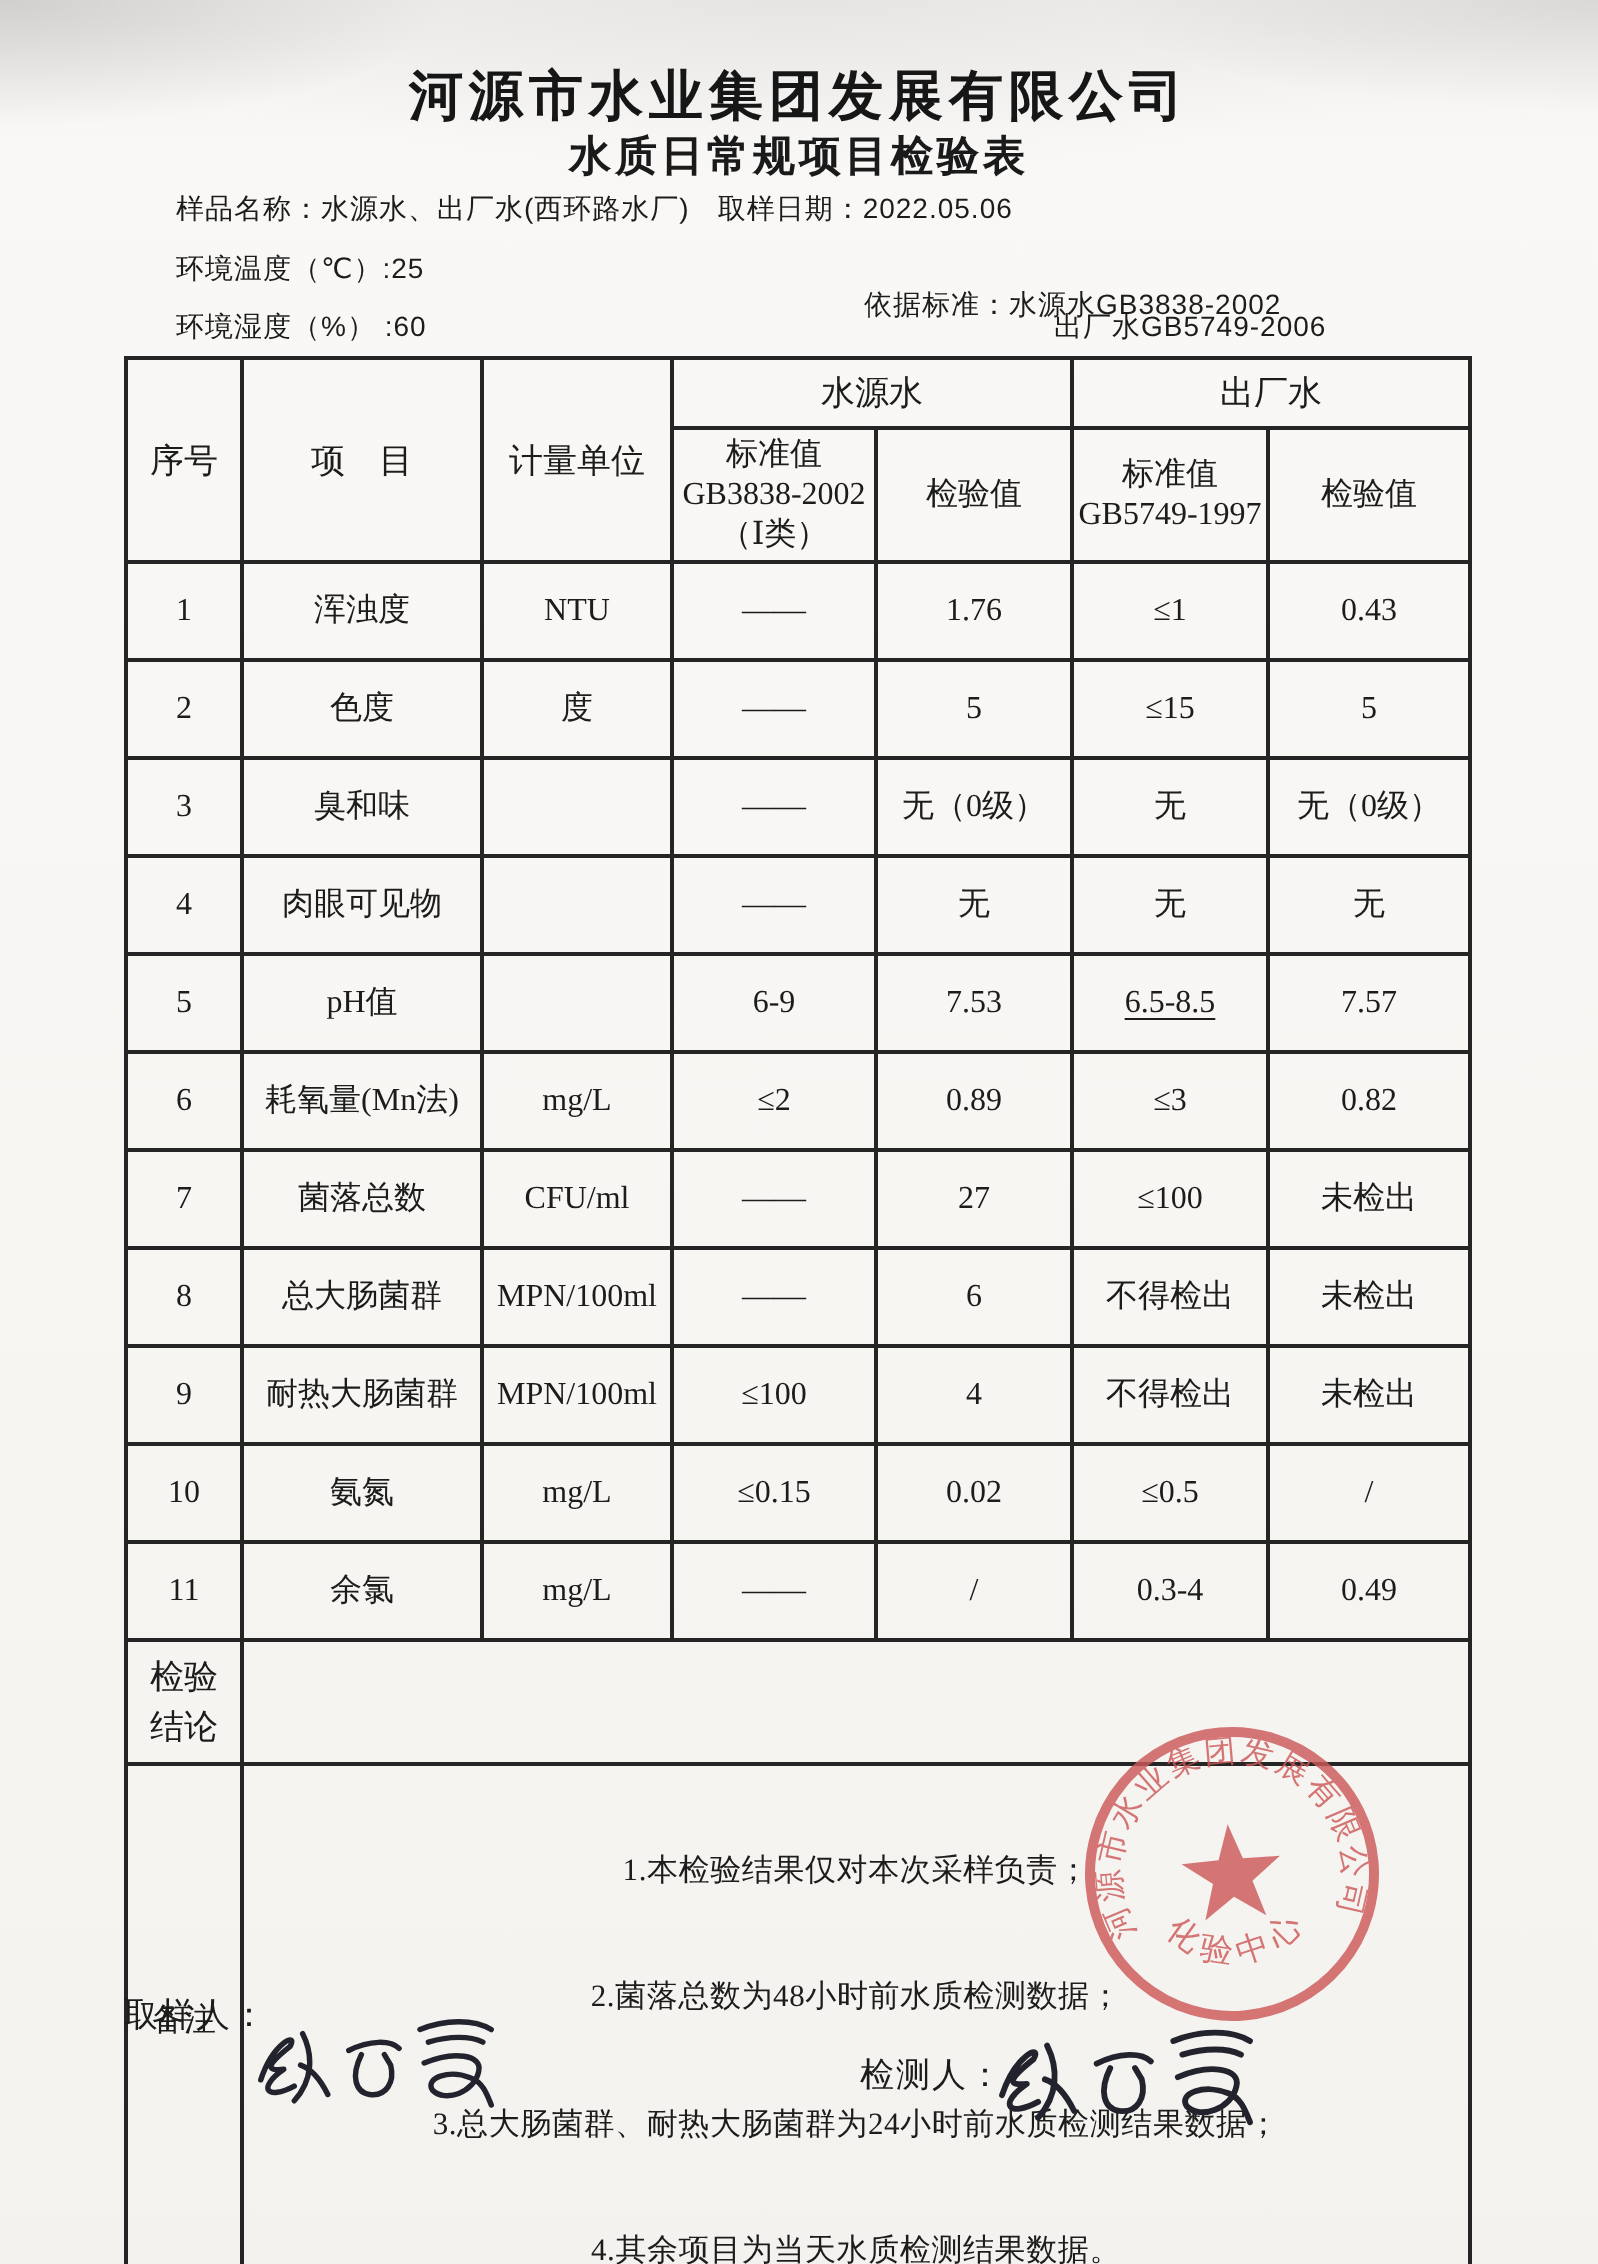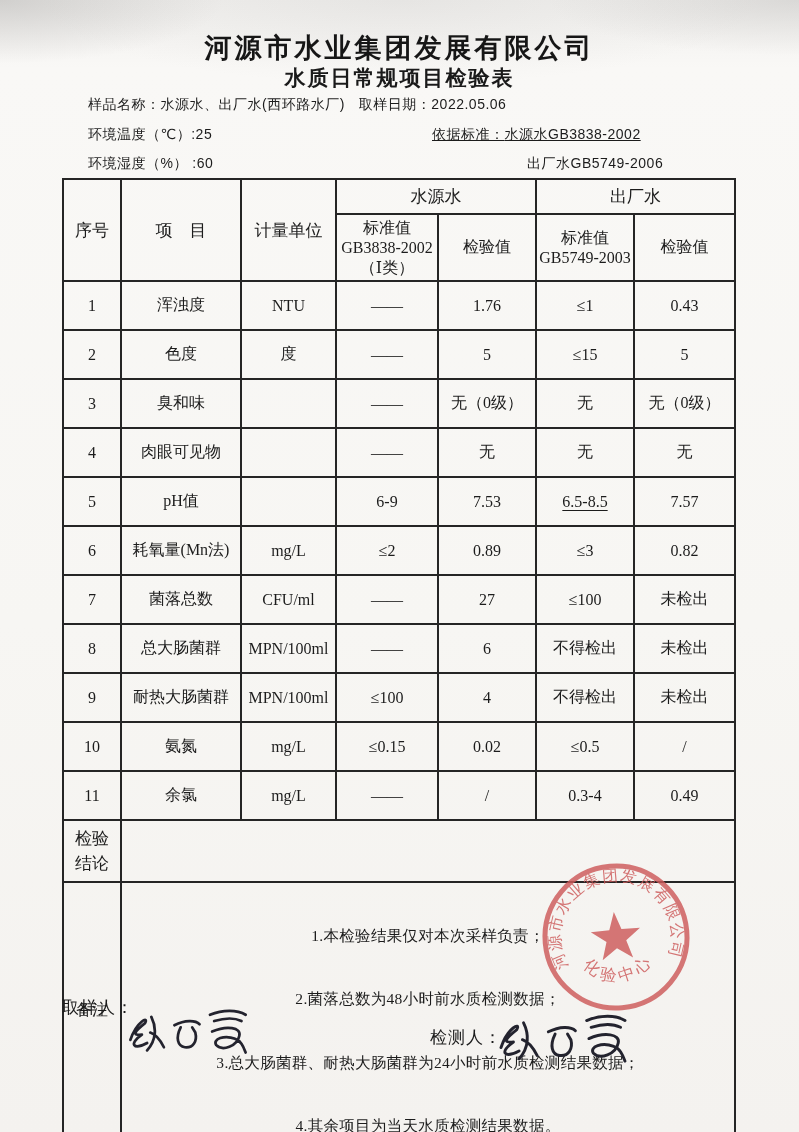--- a/index.html
+++ b/index.html
@@ -24,21 +24,21 @@
     font-size:27px; font-weight:700; letter-spacing:3px; color:#161616;
   }
   .subtitle{
     position:absolute; top:64px; left:0; width:799px; text-align:center;
     font-size:21px; font-weight:700; letter-spacing:2px; color:#1a1a1a;
   }
   .infoline{ position:absolute; font-size:14px; letter-spacing:.5px; white-space:nowrap; }
   .il1{ top:96px;  left:88px; }
   .il1 .date{ margin-left:14px; }
   .il2a{ top:126px; left:88px; }
-  .il2b{ top:126px; left:432px;text-decoration:underline; }
+  .il2b{ top:144px; left:432px; }
   .il3a{ top:155px; left:88px; }
   .il3b{ top:155px; left:527px; }
 
   table.main{
     position:absolute; left:62px; top:178px; width:672px;
     border-collapse:collapse; table-layout:fixed;
   }
   table.main td, table.main th{
     border:2px solid #252525;
     font-weight:normal;
@@ -109,21 +109,21 @@
       </tr>
       <tr class="hrow2">
         <td class="small">
           <div>标准值</div>
           <div>GB3838-2002</div>
           <div>（Ⅰ类）</div>
         </td>
         <td>检验值</td>
         <td class="small">
           <div>标准值</div>
-          <div>GB5749-2003</div>
+          <div>GB5749-1997</div>
         </td>
         <td>检验值</td>
       </tr>
 
       <tr class="drow">
         <td>1</td>
         <td class="item">浑浊度</td>
         <td>NTU</td>
         <td>——</td>
         <td>1.76</td>

